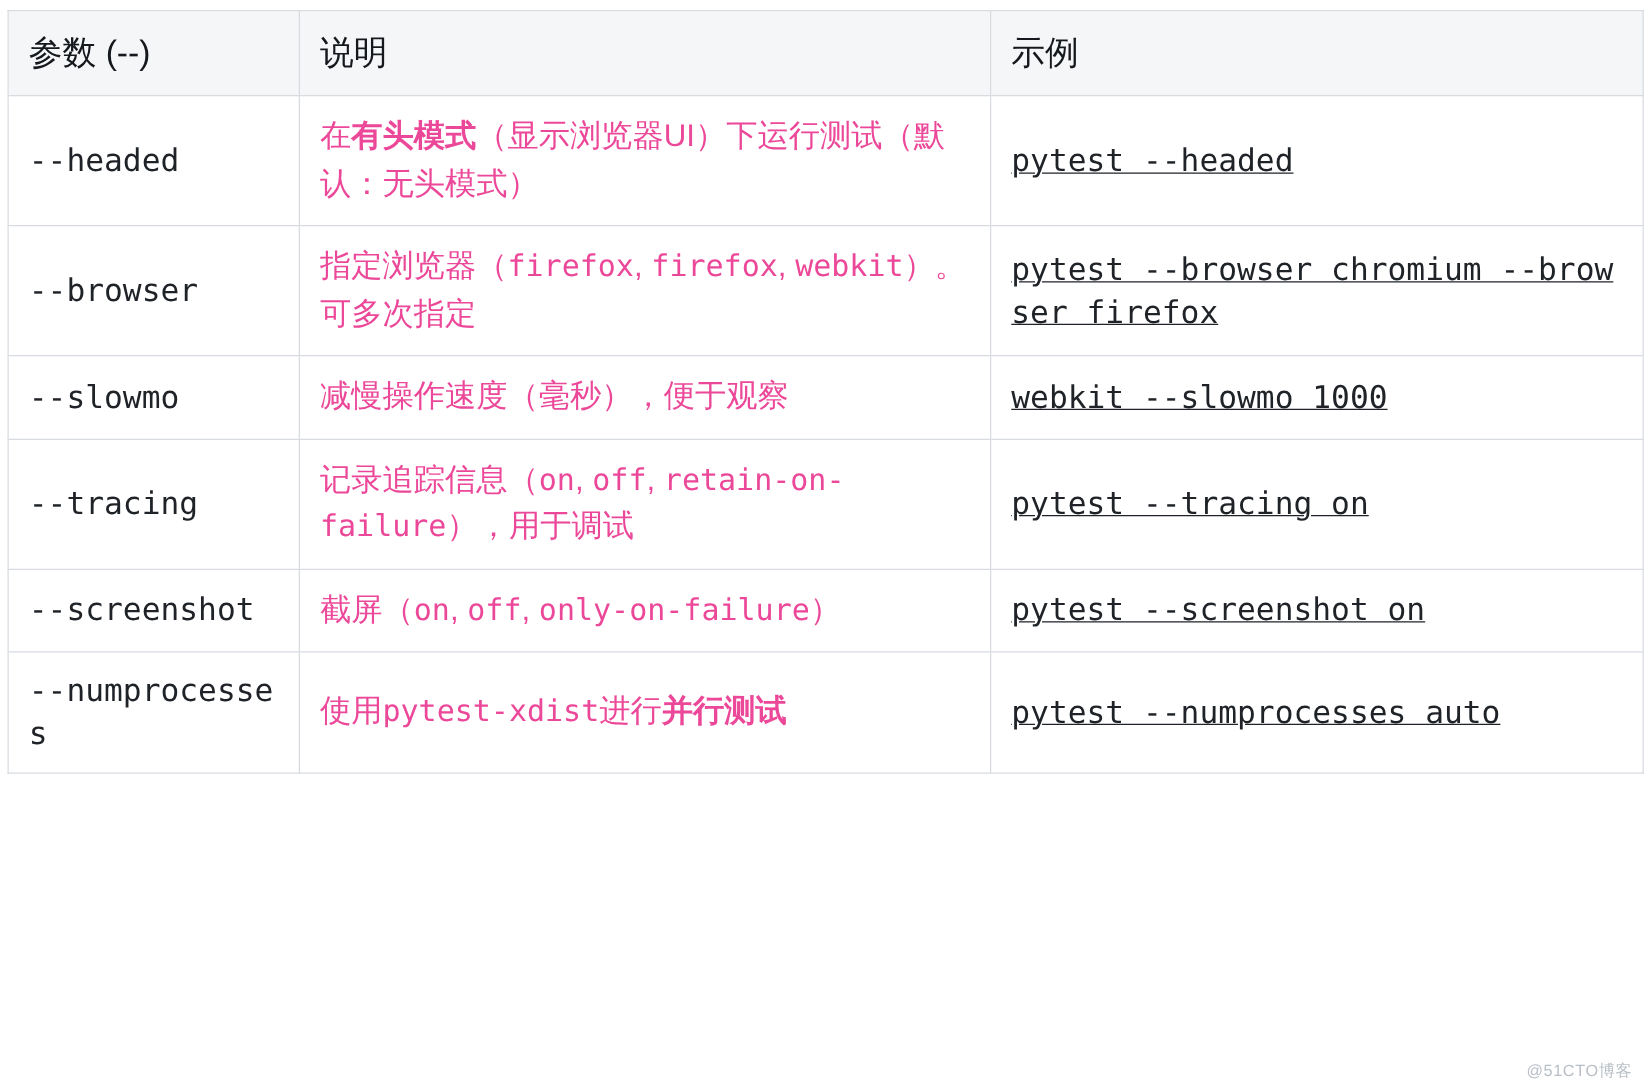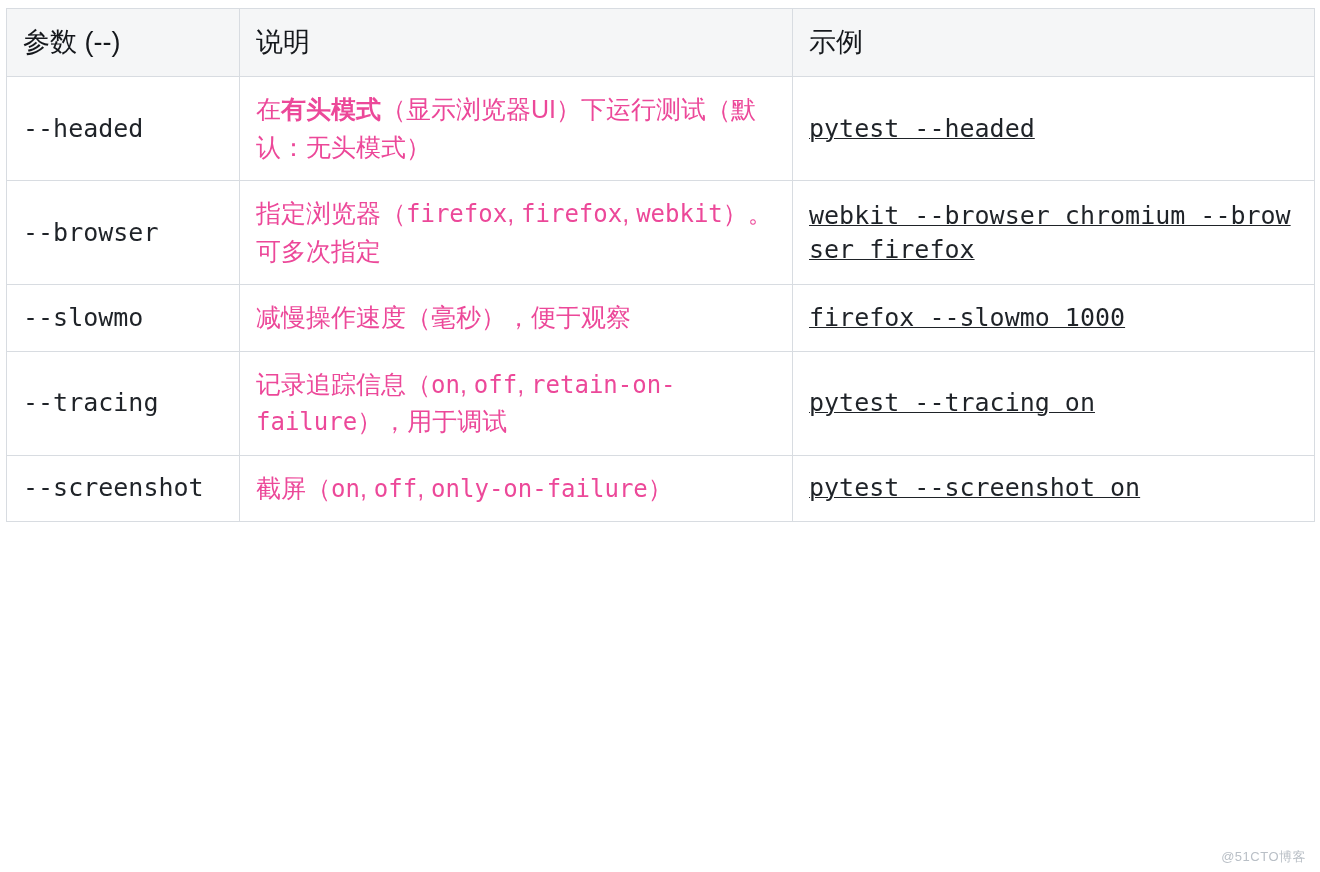--- a/index.html
+++ b/index.html
@@ -99,34 +99,39 @@
     </thead>
     <tbody>
         <tr>
           <td class="param-cell"><span class="mono">--headed</span></td>
           <td class="desc-cell"><span class="cjk">在<b>有头模式</b>（显示浏览器UI）下运行测试（默认：无头模式）</span></td>
           <td class="example-cell"><span class="mono">pytest --headed</span></td>
         </tr>
         <tr>
           <td class="param-cell"><span class="mono">--browser</span></td>
           <td class="desc-cell"><span class="cjk">指定浏览器（<span class="code">firefox</span>, <span class="code">firefox</span>, <span class="code">webkit</span>）。可多次指定</span></td>
-          <td class="example-cell"><span class="mono">webkit --browser chromium --browser firefox</span></td>
+          <td class="example-cell"><span class="mono">pytest --browser chromium --browser firefox</span></td>
         </tr>
         <tr>
           <td class="param-cell"><span class="mono">--slowmo</span></td>
           <td class="desc-cell"><span class="cjk">减慢操作速度（毫秒），便于观察</span></td>
-          <td class="example-cell"><span class="mono">firefox --slowmo 1000</span></td>
+          <td class="example-cell"><span class="mono">webkit --slowmo 1000</span></td>
         </tr>
         <tr>
           <td class="param-cell"><span class="mono">--tracing</span></td>
           <td class="desc-cell"><span class="cjk">记录追踪信息（<span class="code">on</span>, <span class="code">off</span>, <span class="code">retain-on-failure</span>），用于调试</span></td>
           <td class="example-cell"><span class="mono">pytest --tracing on</span></td>
         </tr>
         <tr>
           <td class="param-cell"><span class="mono">--screenshot</span></td>
           <td class="desc-cell"><span class="cjk">截屏（<span class="code">on</span>, <span class="code">off</span>, <span class="code">only-on-failure</span>）</span></td>
           <td class="example-cell"><span class="mono">pytest --screenshot on</span></td>
         </tr>
+        <tr>
+          <td class="param-cell"><span class="mono">--numprocesses</span></td>
+          <td class="desc-cell"><span class="cjk">使用<span class="code">pytest-xdist</span>进行<b>并行测试</b></span></td>
+          <td class="example-cell"><span class="mono">pytest --numprocesses auto</span></td>
+        </tr>
       </tbody>
   </table>
 </div>
 
 <div class="watermark">@51CTO博客</div>
 
 </body></html>

